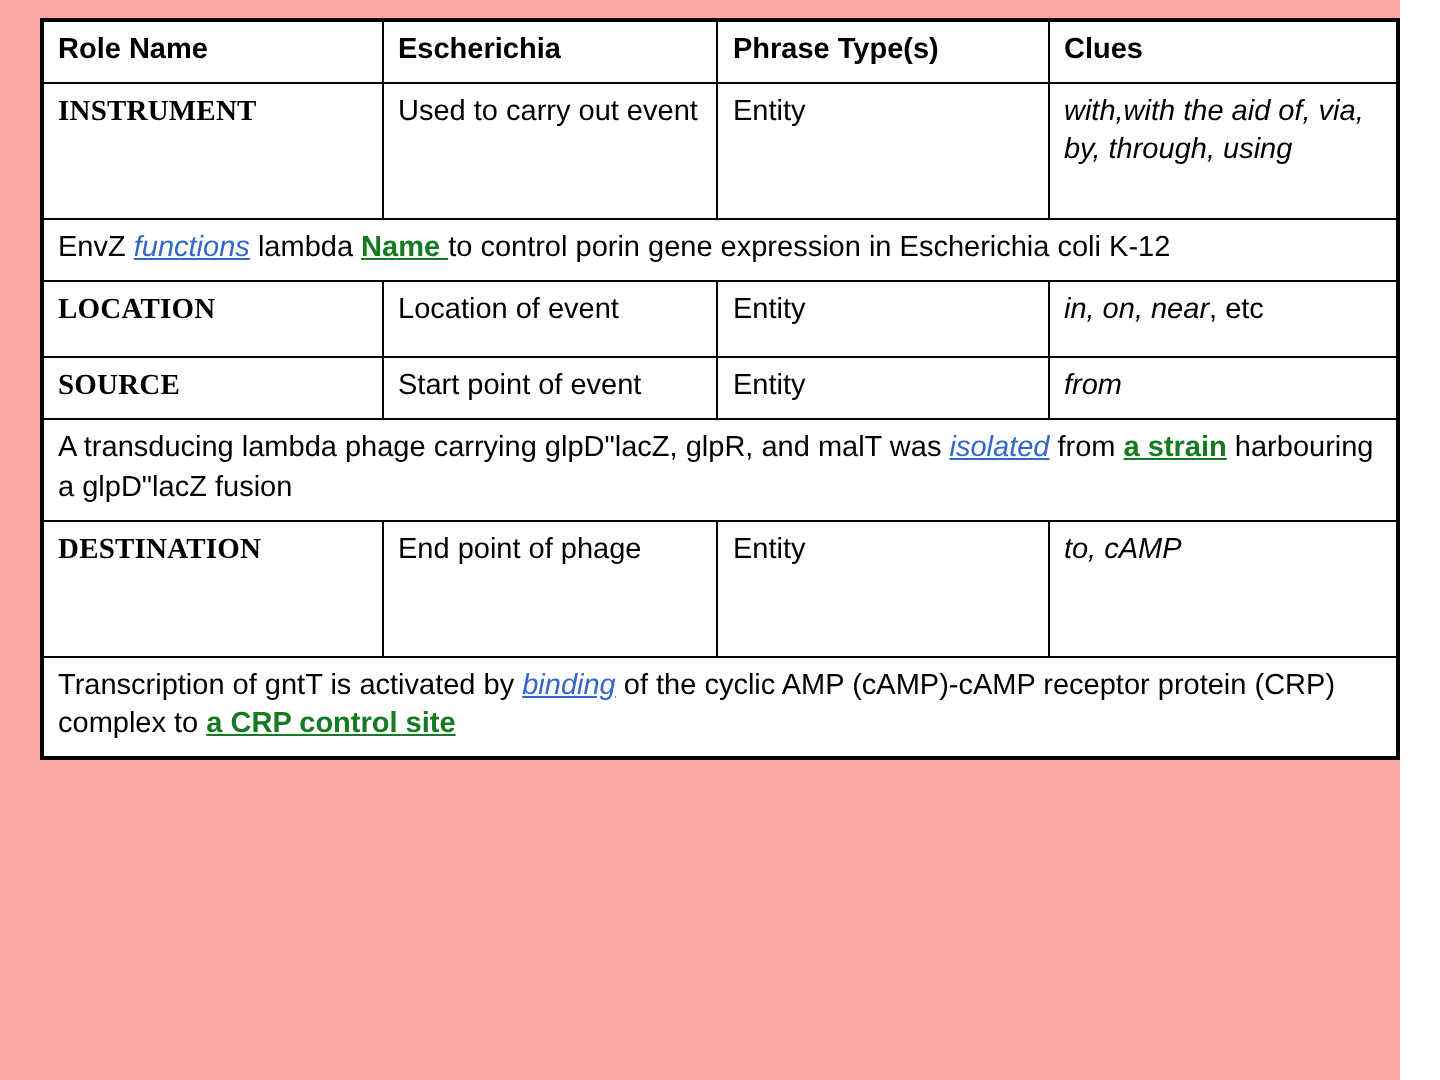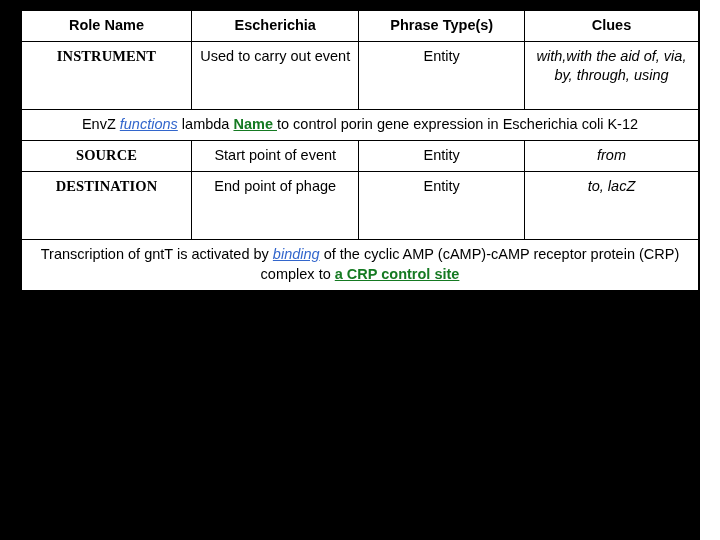--- a/index.html
+++ b/index.html
@@ -11,22 +11,21 @@
     width: 720px;
     height: 540px;
     overflow: hidden;
     font-family: "Liberation Sans", sans-serif;
     color: #000000;
   }
   .slide {
     position: relative;
     width: 700px;
     height: 540px;
-    background: #000000;
-    text-align: center;
+    background: #fca5a5;
   }
   table.roles {
     position: absolute;
     left: 20px;
     top: 9px;
     width: 680px;
     border-collapse: collapse;
     table-layout: fixed;
     border: 2px solid #000000;
     background: #ffffff;
@@ -104,35 +103,44 @@
         <td class="role">INSTRUMENT</td>
         <td>Used to carry out event</td>
         <td>Entity</td>
         <td class="clue"><span>with,with the aid of, via, by, through, using</span><span class="plain-etc"></span></td>
       </tr>
 
       <tr>
         <td class="sentence" colspan="4"><span>EnvZ </span><span class="trig">functions</span><span> lambda </span><span class="arg">Name </span><span>to control porin gene expression in Escherichia coli K-12</span></td>
       </tr>
 
+      <tr class="midtall">
+        <td class="role">LOCATION</td>
+        <td>Location of event</td>
+        <td>Entity</td>
+        <td class="clue"><span>in, on, near</span><span class="plain-etc">, etc</span></td>
+      </tr>
 
 
       <tr>
         <td class="role">SOURCE</td>
         <td>Start point of event</td>
         <td>Entity</td>
         <td class="clue"><span>from</span><span class="plain-etc"></span></td>
       </tr>
 
+      <tr>
+        <td class="sentence" colspan="4"><span>A transducing lambda phage carrying glpD"lacZ, glpR, and malT was </span><span class="trig">isolated</span><span> from </span><span class="arg">a strain</span><span> harbouring a glpD"lacZ fusion</span></td>
+      </tr>
 
       <tr class="tall">
         <td class="role">DESTINATION</td>
         <td>End point of phage</td>
         <td>Entity</td>
-        <td class="clue"><span>to, lacZ</span><span class="plain-etc"></span></td>
+        <td class="clue"><span>to, cAMP</span><span class="plain-etc"></span></td>
       </tr>
 
       <tr>
         <td class="sentence" colspan="4"><span>Transcription of gntT is activated by </span><span class="trig">binding</span><span> of the cyclic AMP (cAMP)-cAMP receptor protein (CRP) complex to </span><span class="arg">a CRP control site</span><span></span></td>
       </tr>
 
     </tbody>
   </table>
 
 </div>

